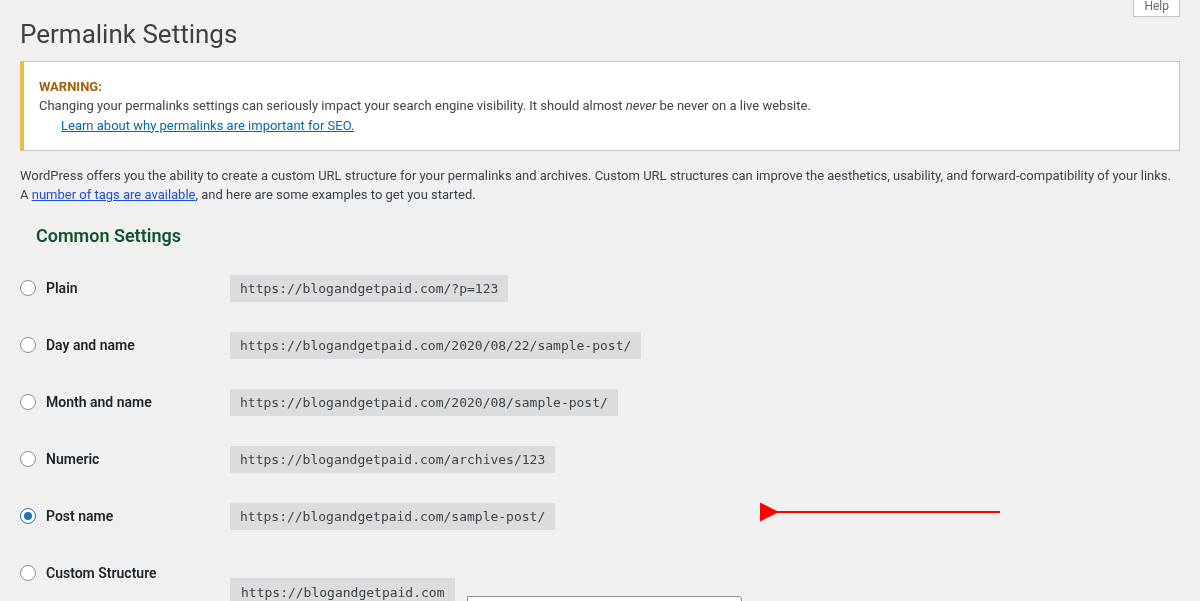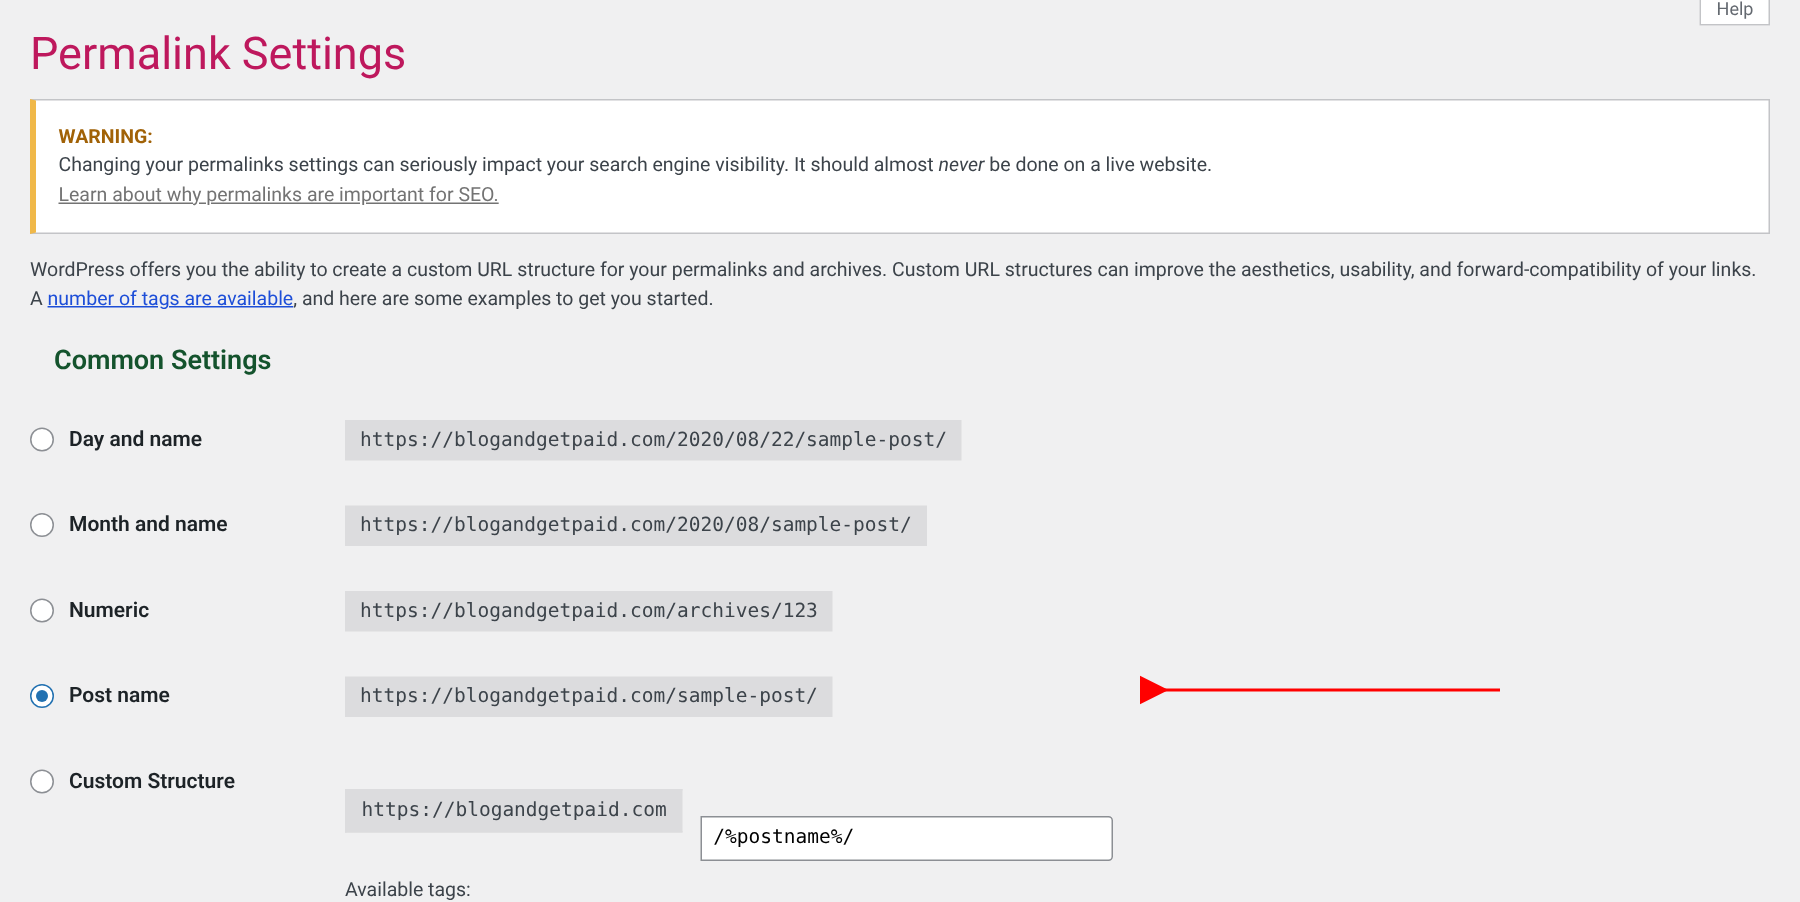--- a/index.html
+++ b/index.html
@@ -9,25 +9,25 @@
       font-family: -apple-system, BlinkMacSystemFont, "Segoe UI", Roboto, sans-serif;
       font-size: 13px;
       color: #3c434a;
       background: #f0f0f1;
       width: 1200px;
     }
     .wrap {
       padding: 10px 20px 20px 20px;
     }
     h1.page-title {
-      font-size: 30px;
+      font-size: 26px;
       font-weight: 400;
       margin: 0 0 8px 0;
       padding: 9px 0 4px 0;
-      color: #be185d;
+      color: #404040;
     }
     .help-tab-wrap {
       position: absolute;
       right: 20px;
       top: -5px;
     }
     .help-tab {
       background: #fff;
       border: 1px solid #c3c4c7;
       padding: 3px 10px;
@@ -48,22 +48,23 @@
     .notice p {
       margin: 0.2em 0;
       font-size: 13px;
       line-height: 1.5;
       color: #3c434a;
     }
     .notice em {
       font-style: italic;
     }
     .notice a {
-      color: #737373;
+      color: #0369a1;
       text-decoration: underline;
+      margin-left: 22px;
     }
     .intro-text {
       font-size: 13px;
       line-height: 1.5;
       margin: 13px 0;
       color: #3c434a;
     }
     .intro-text a {
       color: #1d4ed8;
       text-decoration: underline;
@@ -174,33 +175,44 @@
 
   <div class="help-tab-wrap">
     <div class="help-tab">Help</div>
   </div>
 
   <h1 class="page-title">Permalink Settings</h1>
 
   <div class="notice">
     <p>
       <strong>WARNING:</strong><br>
-      <span>Changing your permalinks settings can seriously impact your search engine visibility. It should almost </span><em>never</em><span> be done on a live website.</span><br>
+      <span>Changing your permalinks settings can seriously impact your search engine visibility. It should almost </span><em>never</em><span> be never on a live website.</span><br>
       <a href="#">Learn about why permalinks are important for SEO.</a>
     </p>
   </div>
 
   <p class="intro-text">
     <span>WordPress offers you the ability to create a custom URL structure for your permalinks and archives. Custom URL structures can improve the aesthetics, usability, and forward-compatibility of your links. A </span><a href="#">number of tags are available</a><span>, and here are some examples to get you started.</span>
   </p>
 
   <h2 class="section-heading">Common Settings</h2>
 
   <table class="form-table">
     <tbody>
+        <tr>
+      <th>
+        <label class="radio-label">
+          <input type="radio" name="permalink" style="">
+          <span>Plain</span>
+        </label>
+      </th>
+      <td>
+        <code class="url-example">https://blogandgetpaid.com/?p=123</code>
+      </td>
+    </tr>
     <tr>
       <th>
         <label class="radio-label">
           <input type="radio" name="permalink" style="">
           <span>Day and name</span>
         </label>
       </th>
       <td>
         <code class="url-example">https://blogandgetpaid.com/2020/08/22/sample-post/</code>
       </td>

